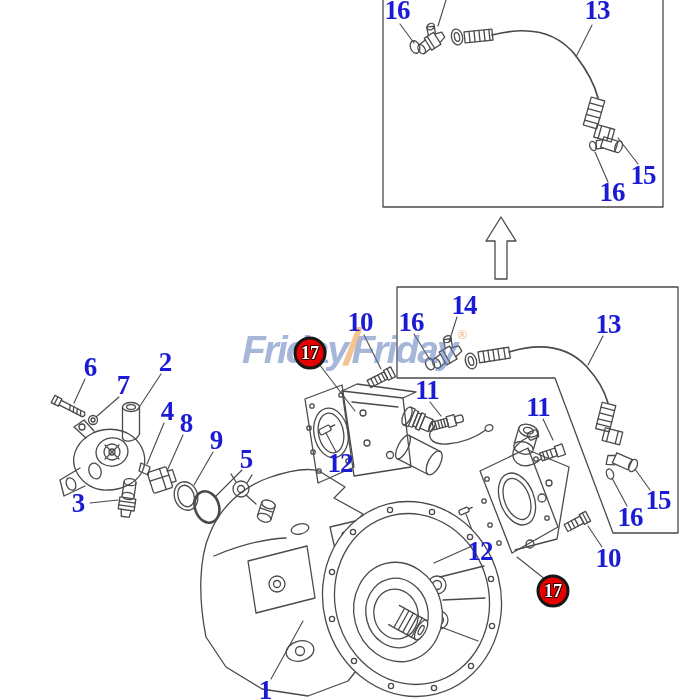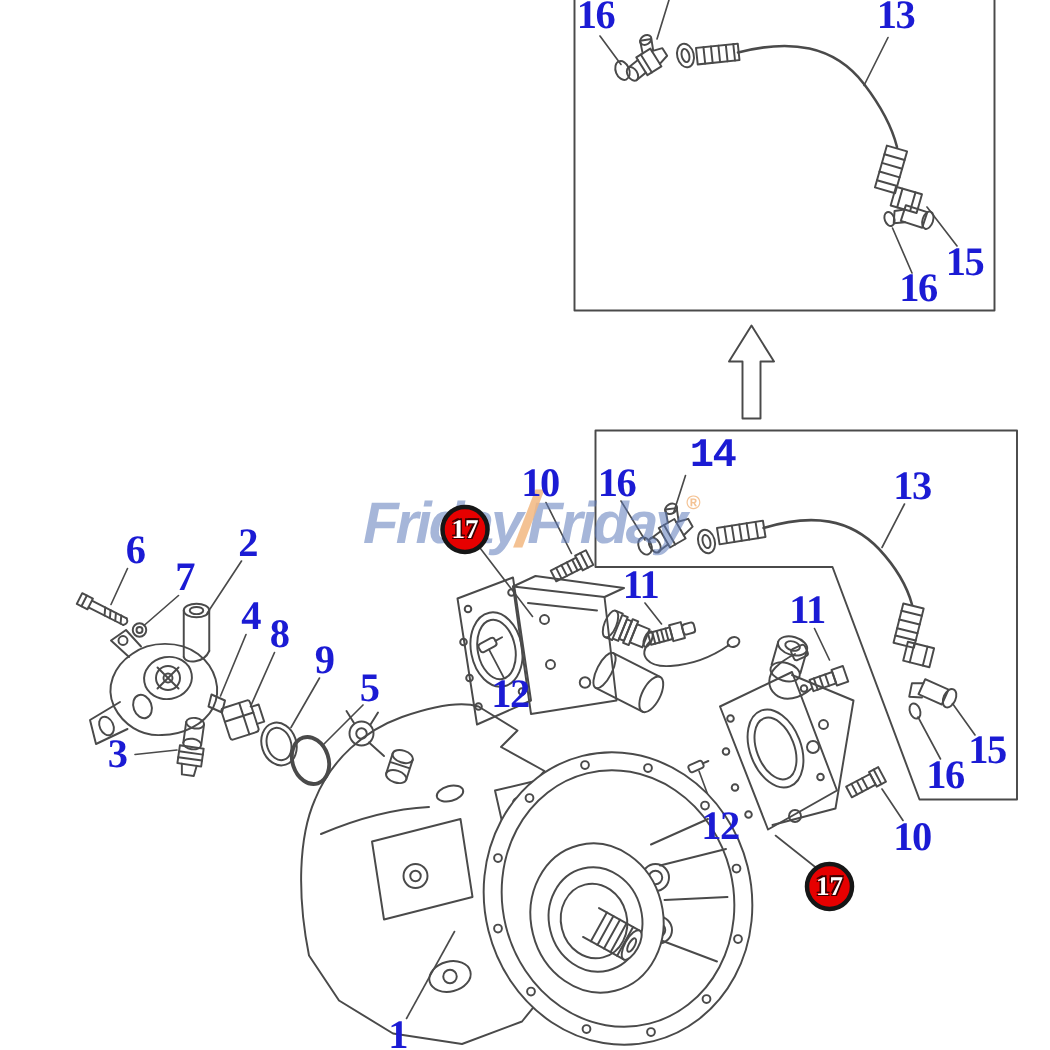--- a/index.html
+++ b/index.html
@@ -336,21 +336,21 @@
       <span class="wm-slash">/</span>
       <span>Friday</span>
       <span class="wm-reg">®</span>
   </div>
 
   <div id="callouts">
       <div class="part-label" style="left: 397px; top: 10px;">16</div>
       <div class="part-label" style="left: 597px; top: 10px;">13</div>
       <div class="part-label" style="left: 643px; top: 175px;">15</div>
       <div class="part-label" style="left: 612px; top: 192px;">16</div>
-      <div class="part-label" style="left: 475px; top: 305px; font-family: Liberation Mono, monospace;">14</div>
+      <div class="part-label" style="left: 464px; top: 305px;">14</div>
       <div class="part-label" style="left: 411px; top: 322px;">16</div>
       <div class="part-label" style="left: 360px; top: 322px;">10</div>
       <div class="part-label" style="left: 608px; top: 324px;">13</div>
       <div class="part-label" style="left: 427px; top: 390px;">11</div>
       <div class="part-label" style="left: 538px; top: 407px;">11</div>
       <div class="part-label" style="left: 340px; top: 463px;">12</div>
       <div class="part-label" style="left: 658px; top: 500px;">15</div>
       <div class="part-label" style="left: 630px; top: 517px;">16</div>
       <div class="part-label" style="left: 480px; top: 551px;">12</div>
       <div class="part-label" style="left: 608px; top: 558px;">10</div>

